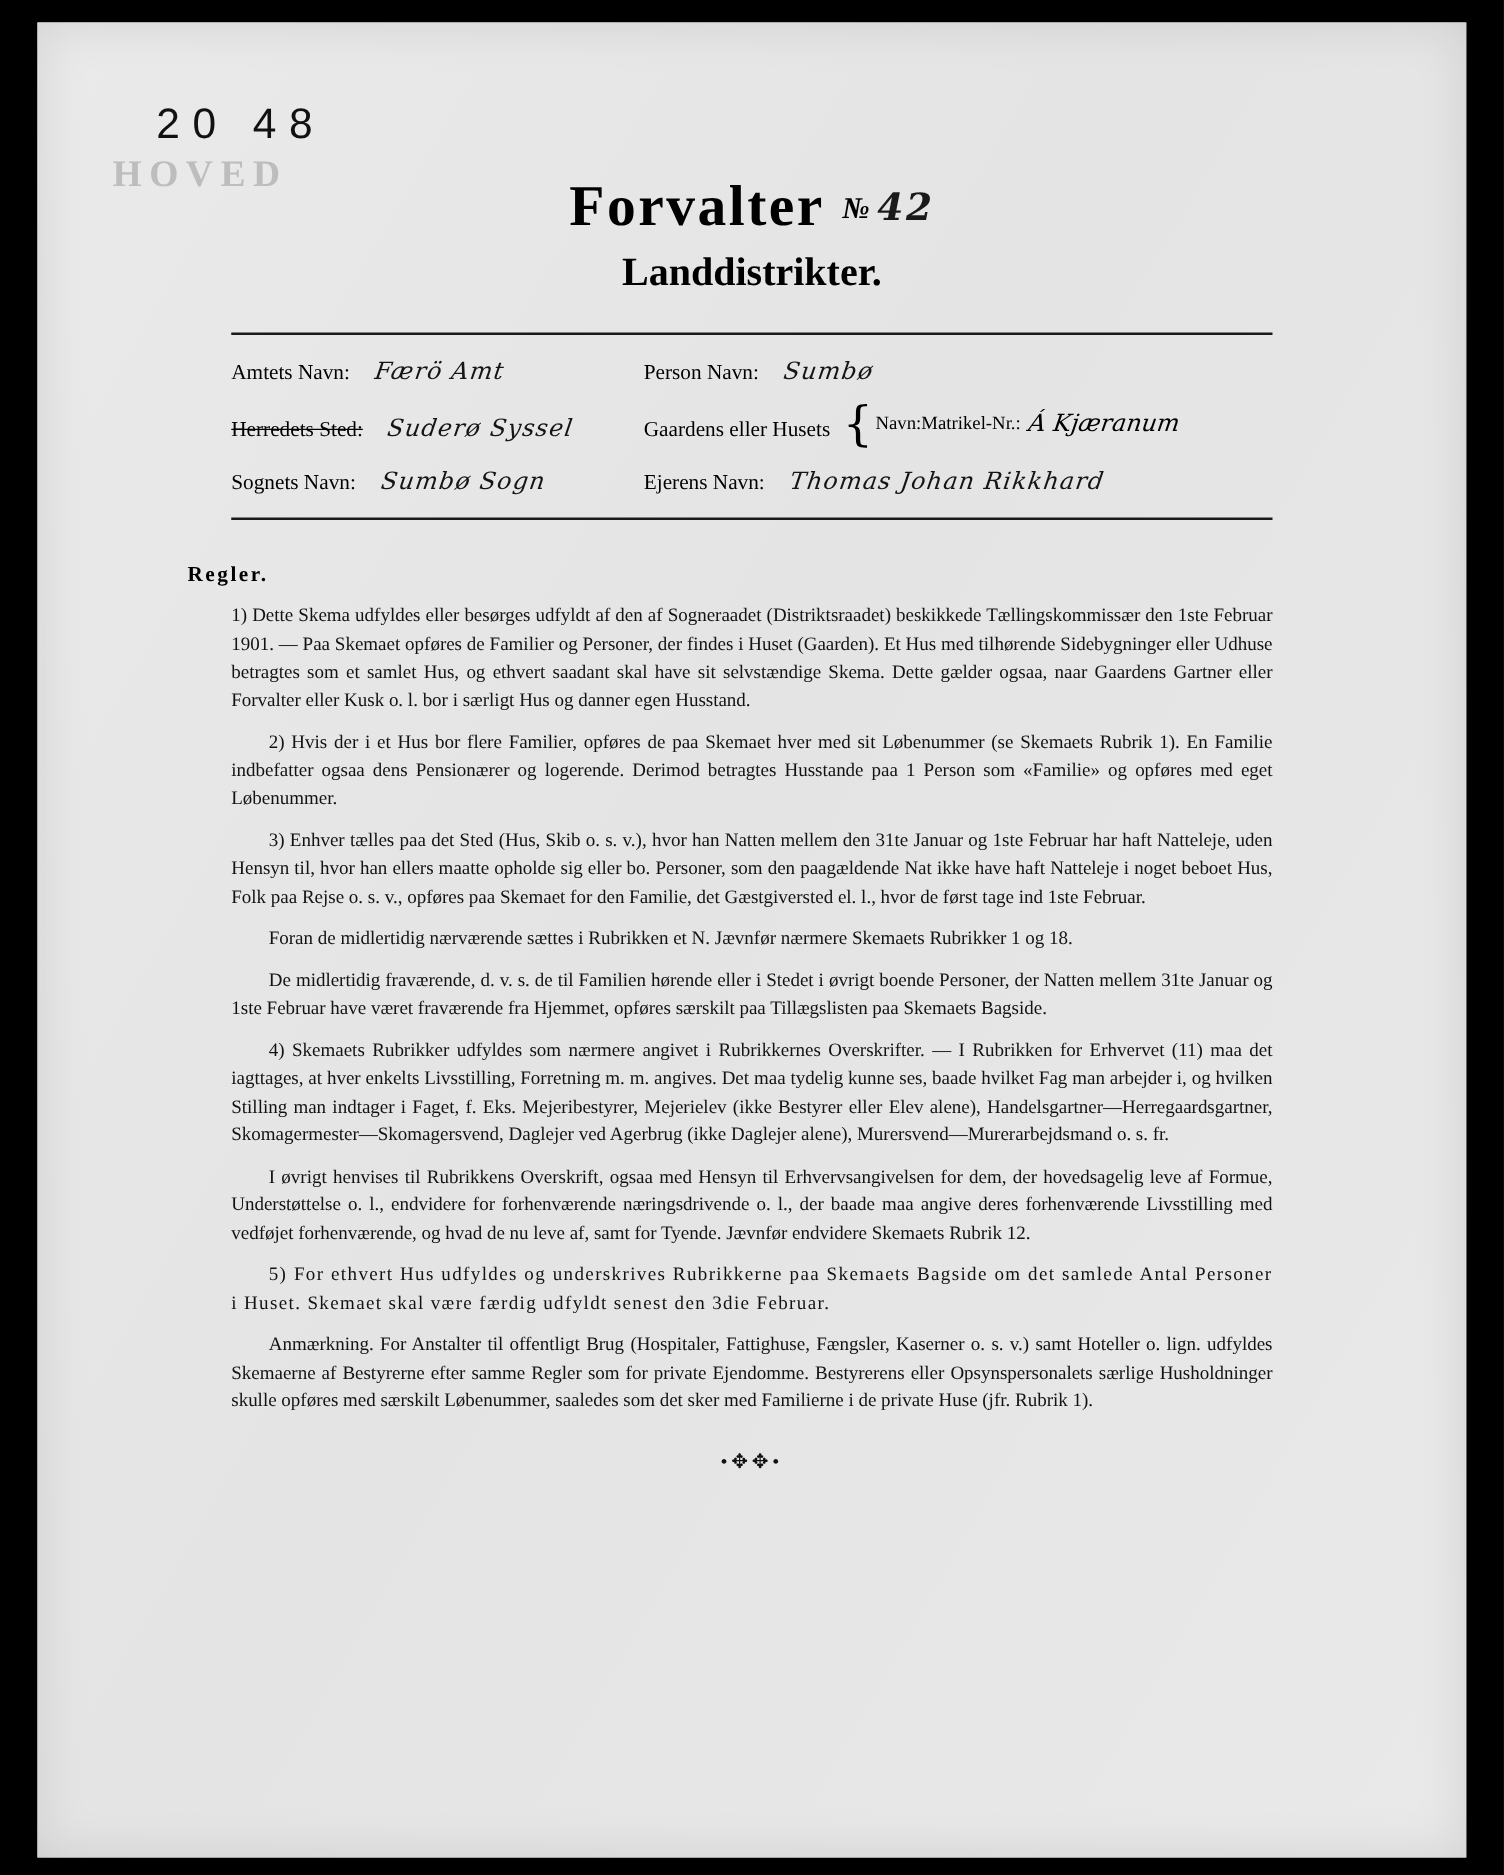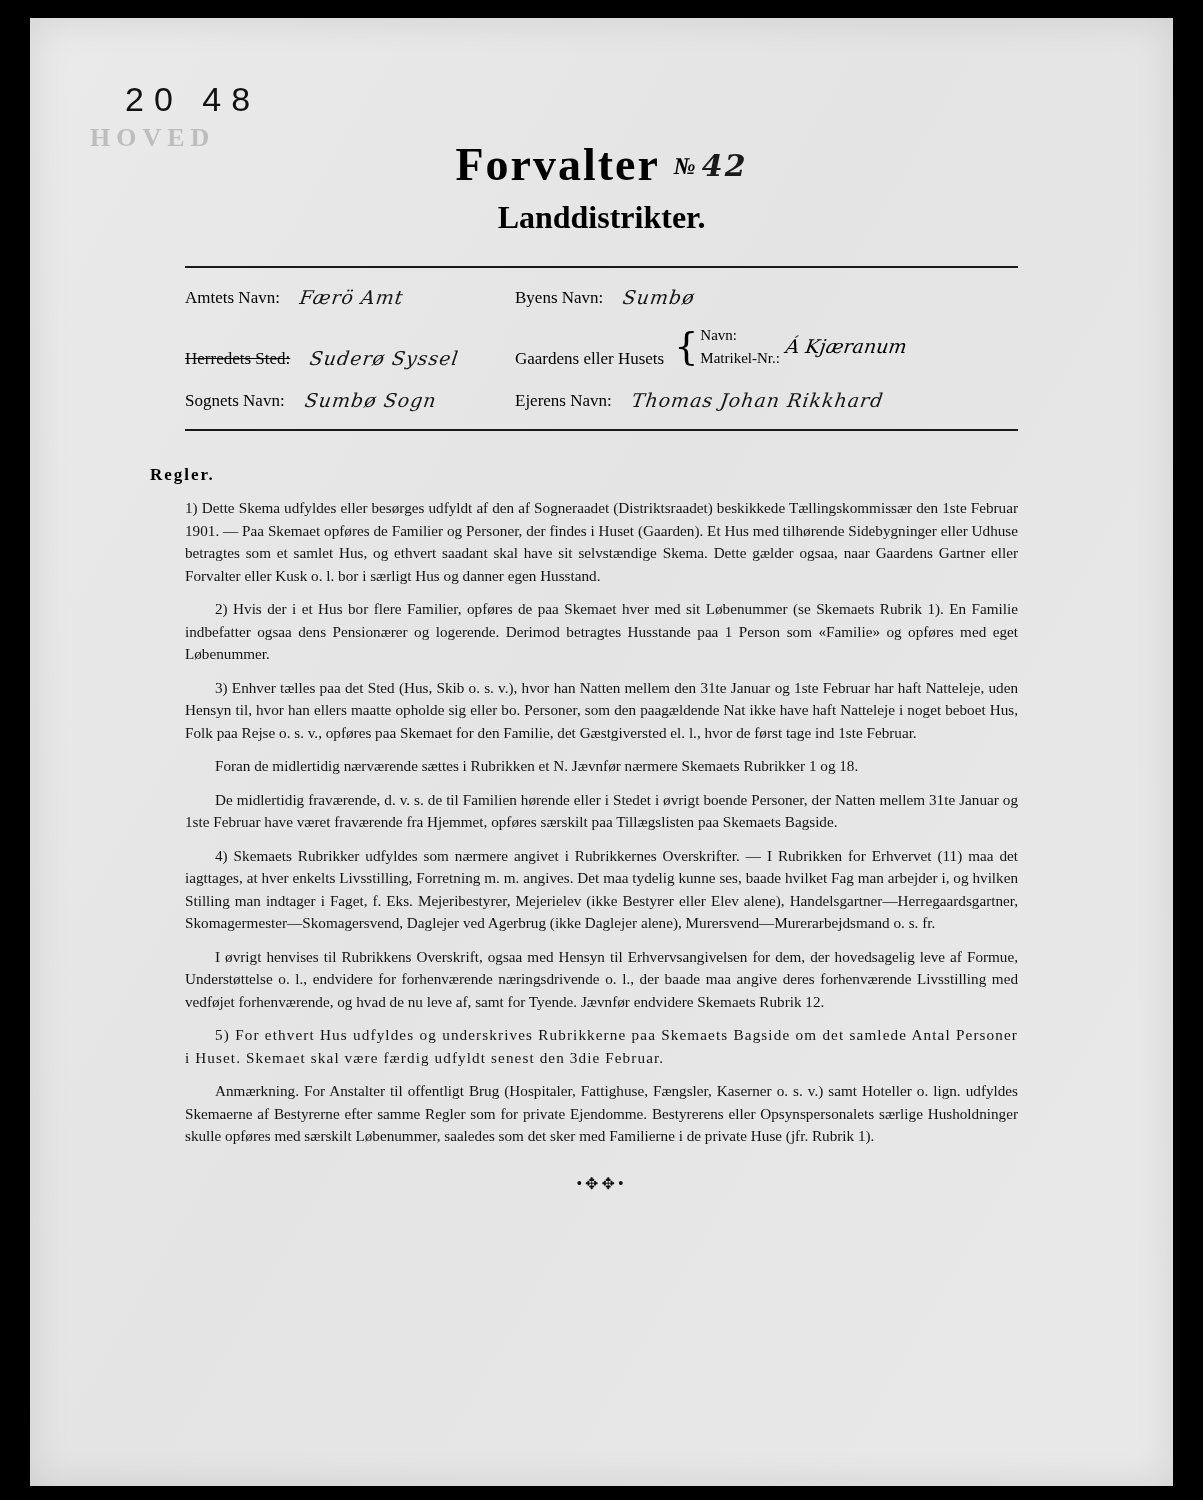--- a/index.html
+++ b/index.html
@@ -37,21 +37,21 @@
     top: 62px;
     font-family: "Liberation Sans", sans-serif;
     font-size: 34px;
     letter-spacing: 10px;
     color: #111;
   }
   .ghost-text {
     position: absolute;
     left: 60px;
     top: 105px;
-    font-size: 26px;
+    font-size: 30px;
     color: rgba(90,90,90,0.30);
     letter-spacing: 6px;
     font-weight: bold;
   }
   .bottom-num {
     position: absolute;
     left: 110px;
     bottom: 30px;
     font-family: "Liberation Sans", sans-serif;
     font-size: 56px;
@@ -139,21 +139,21 @@
     align-items: center;
     margin-left: 4px;
   }
   .brace {
     font-size: 38px;
     line-height: 0.8;
     font-family: "DejaVu Serif", serif;
   }
   .brace-labels {
     display: flex;
-    flex-direction: column;
+    flex-direction: row;
     font-size: 15px;
     line-height: 1.5;
     padding-left: 2px;
   }
   .brace-vals {
     display: flex;
     flex-direction: column;
     font-family: "DejaVu Serif", serif;
     font-style: italic;
     font-size: 19px;
@@ -206,21 +206,21 @@
     <hr class="rule">
 
     <div class="fields">
 
       <div class="field-row">
         <div class="col-a">
           <span class="f-label">Amtets Navn:</span>
           <span class="f-value">Færö Amt</span>
         </div>
         <div class="col-b">
-          <span class="f-label">Byens Navn:</span>
+          <span class="f-label">Person Navn:</span>
           <span class="f-value">Sumbø</span>
         </div>
       </div>
 
       <div class="field-row">
         <div class="col-a">
           <span class="f-label strike">Herredets Sted:</span>
           <span class="f-value">Suderø Syssel</span>
         </div>
         <div class="col-b">

